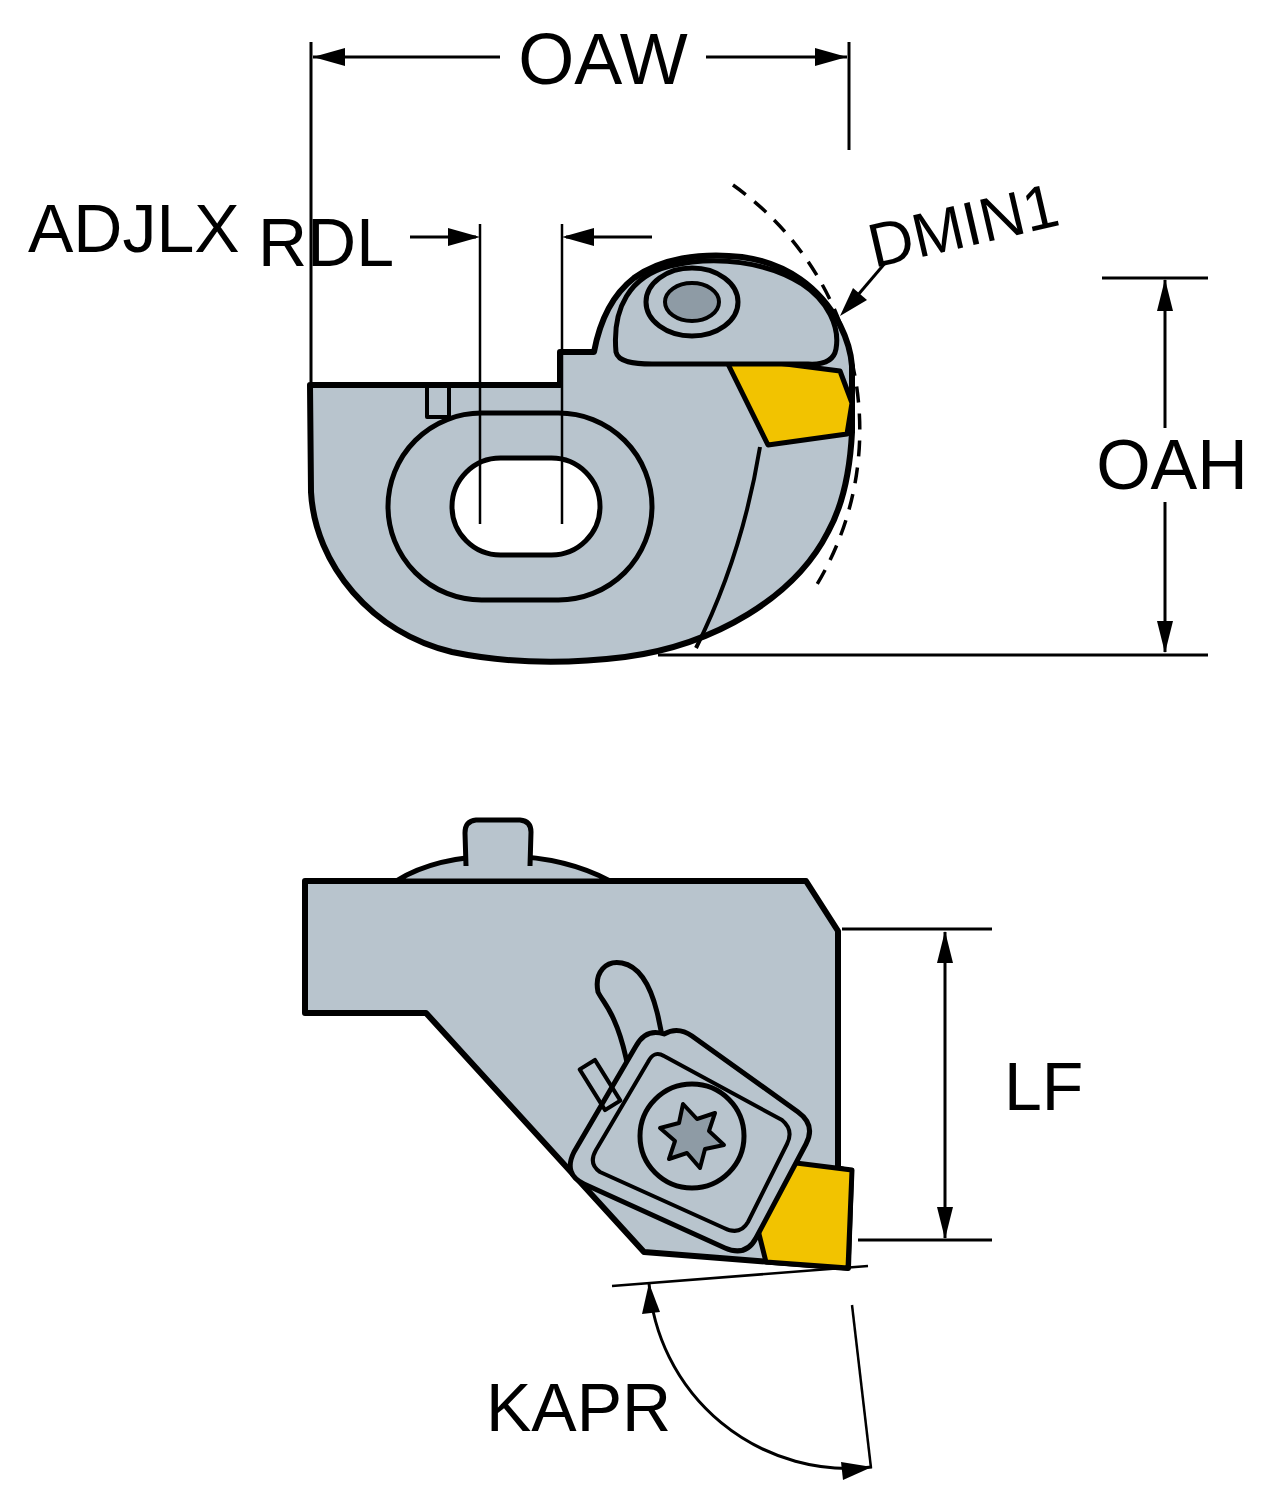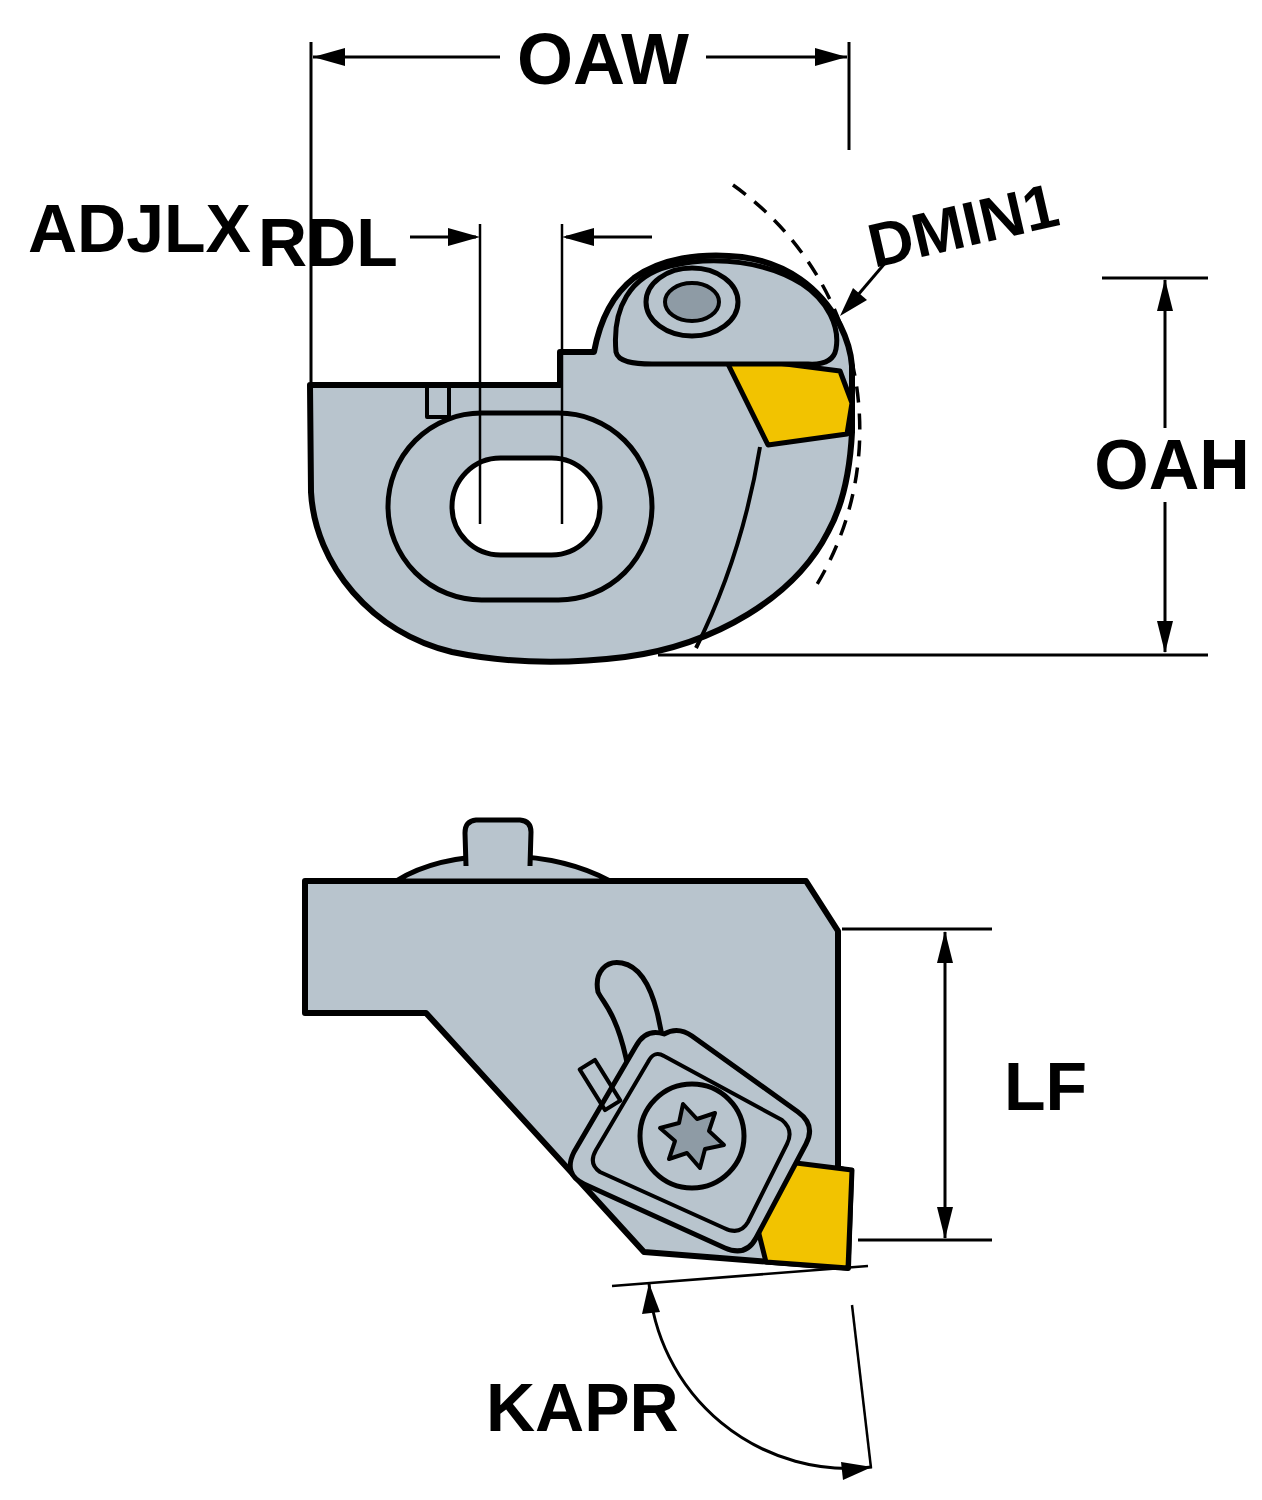--- a/index.html
+++ b/index.html
@@ -1,16 +1,16 @@
 <!DOCTYPE html>
 <html style="--background: #ffffff; --tool-body: #b8c4cd; --insert-yellow: #f2c300; --detail-dark: #8e9ba5; --line: #000000;"><head>
 <meta charset="utf-8">
 <style>
   html,body{margin:0;padding:0;background:var(--background,#fff);}
-  .stage{width:1262px;height:1500px;position:relative;background:var(--background,#fff);overflow:hidden;font-weight:bold;}
+  .stage{width:1262px;height:1500px;position:relative;background:var(--background,#fff);overflow:hidden;}
   .bodyfill{fill:var(--tool-body,#b8c4cd);stroke:var(--line,#000);}
   .insertfill{fill:var(--insert-yellow,#f2c300);stroke:var(--line,#000);}
   .darkfill{fill:var(--detail-dark,#8e9ba5);stroke:var(--line,#000);}
   .whitefill{fill:#ffffff;stroke:var(--line,#000);}
   .nofill{fill:none;stroke:var(--line,#000);}
   .sw6{stroke-width:6;stroke-linejoin:round;}
   .sw5{stroke-width:5;stroke-linejoin:round;}
   .sw4{stroke-width:4;stroke-linejoin:round;}
   .dim{stroke:var(--line,#000);stroke-width:3;fill:none;}
   .thin{stroke:var(--line,#000);stroke-width:2.5;fill:none;}

